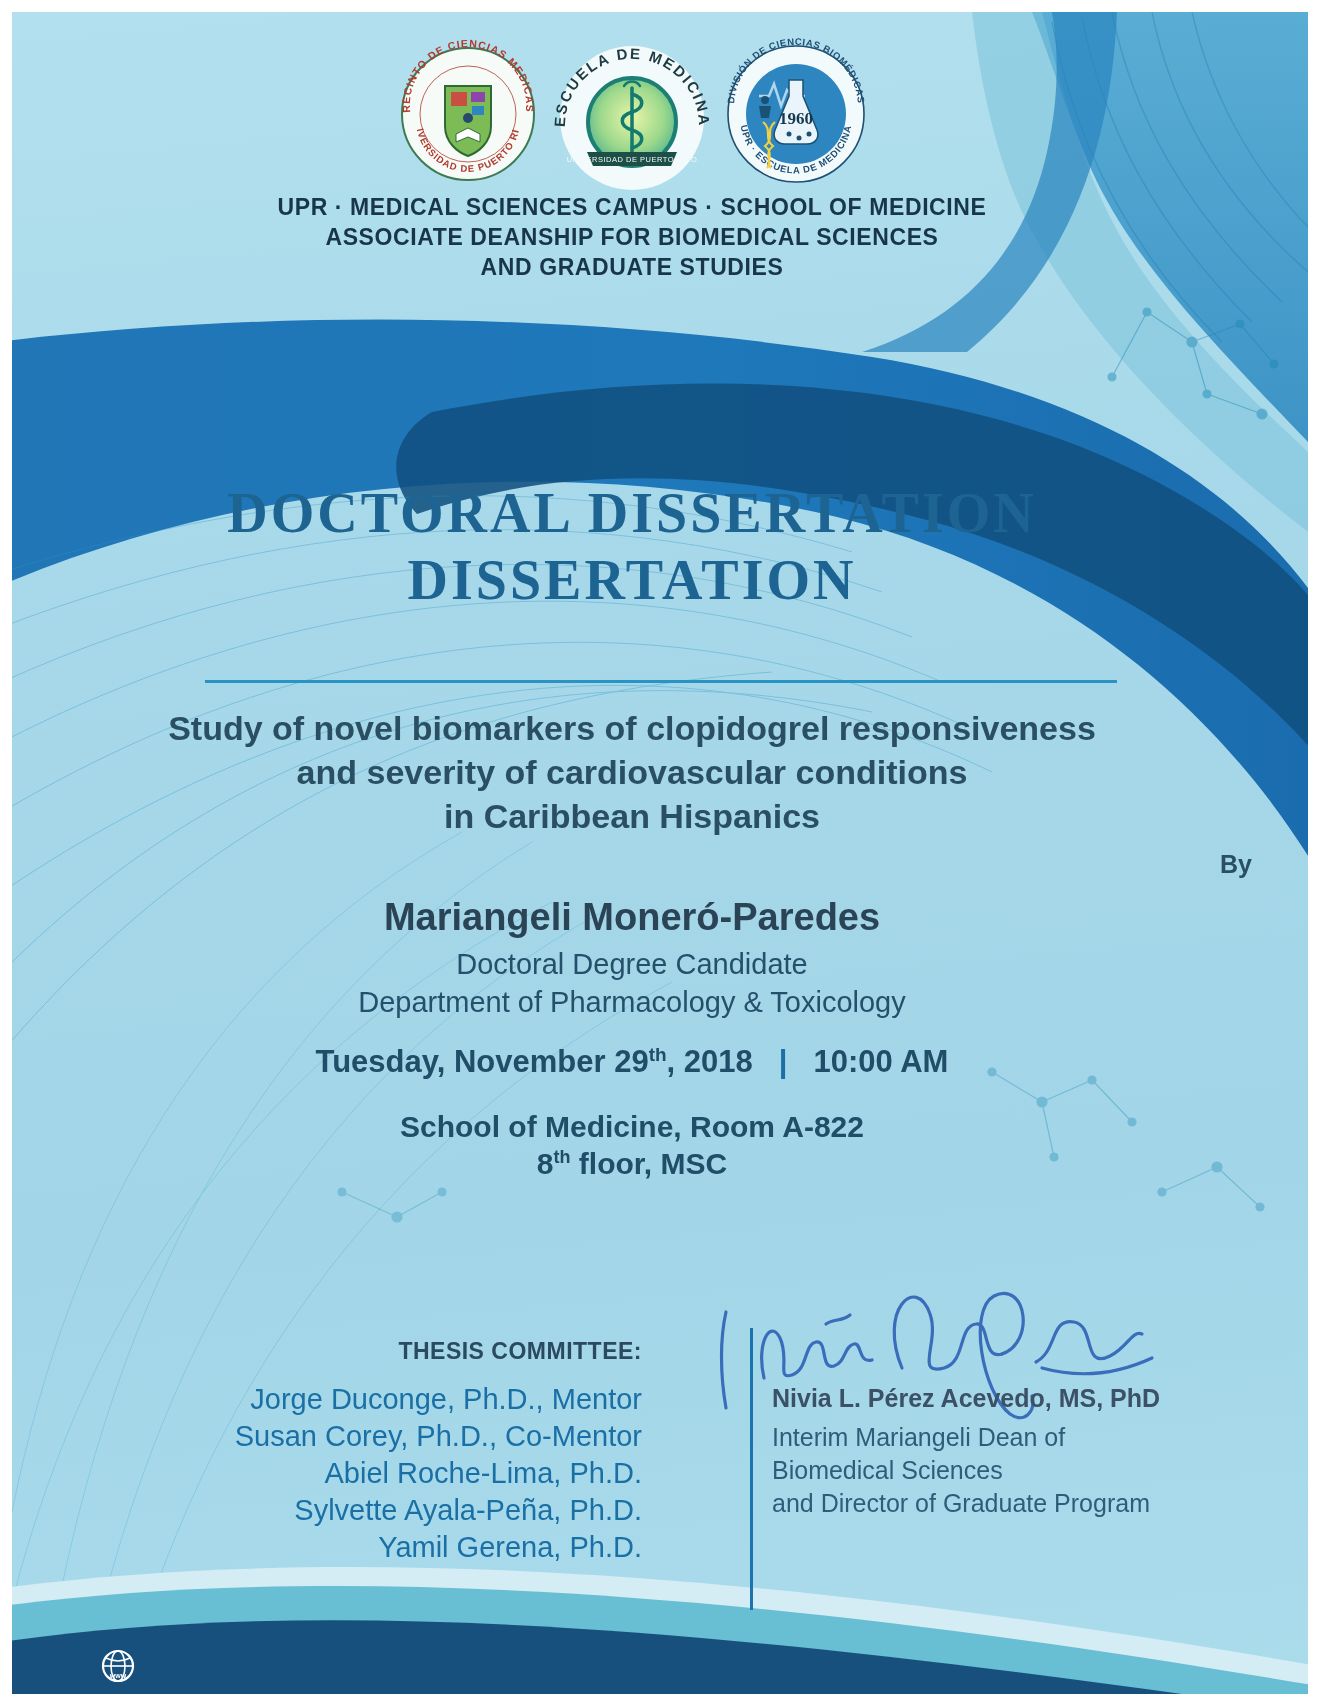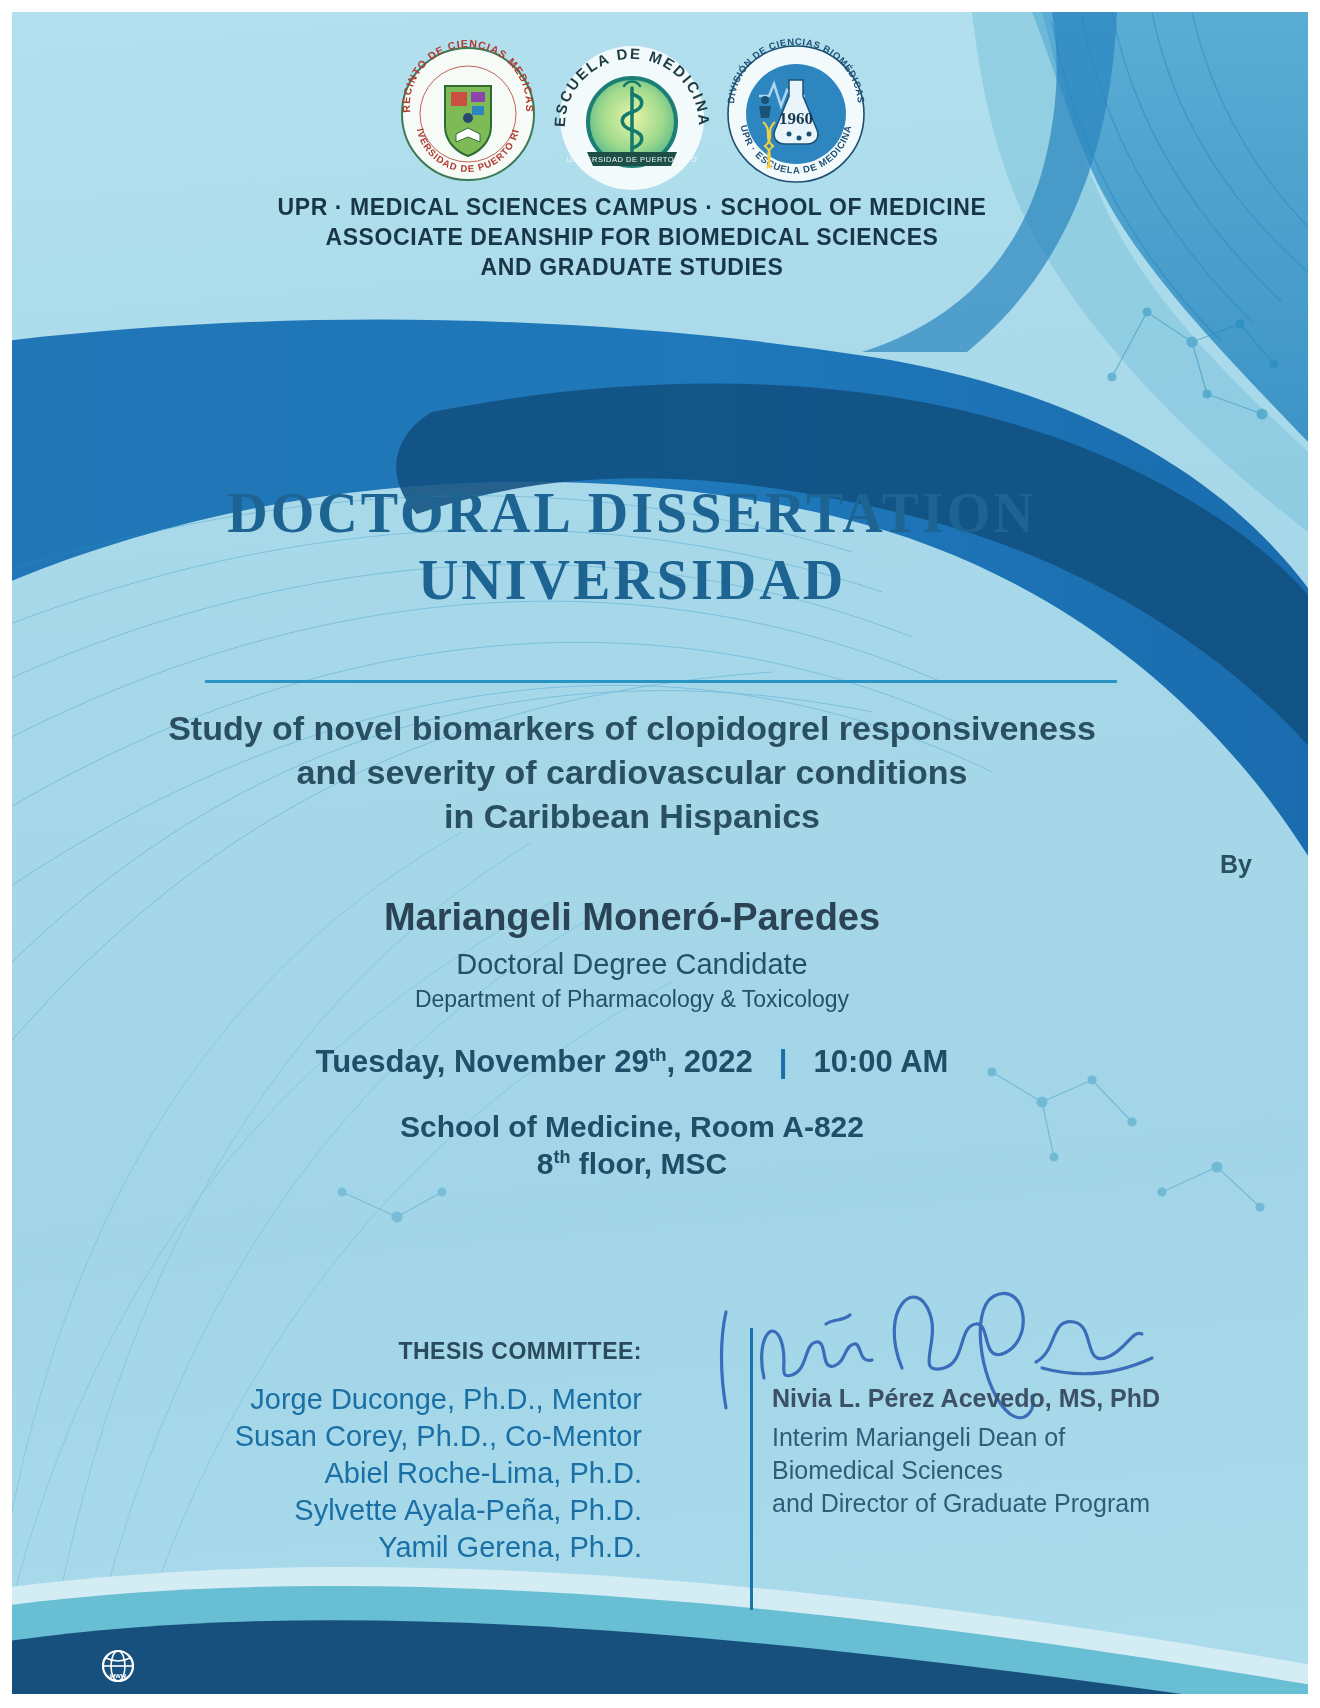--- a/index.html
+++ b/index.html
@@ -17,21 +17,21 @@
   .header .h1{font-weight:600;}
 
   .main-title{top:468px;color:#1e6492;font-family:"Liberation Serif", serif;font-weight:700;
               font-size:56px;line-height:67px;letter-spacing:3px;}
   .title-divider{top:668px;left:193px;width:912px;height:3px;background:#2794c4;}
 
   .study{top:694px;color:#2a4f62;font-weight:700;font-size:34px;line-height:44px;}
   .by{top:838px;color:#2a4f62;font-weight:700;font-size:25px;text-align:right;}
   .cand-name{top:884px;color:#2a4456;font-weight:700;font-size:38px;}
   .cand-role{top:936px;color:#25506b;font-size:29px;}
-  .cand-dept{top:974px;color:#25506b;font-size:23px;}
+  .cand-dept{top:974px;color:#25506b;font-size:29px;}
 
   .date-line{top:1032px;color:#204d68;font-weight:700;font-size:31px;}
   .date-line sup{font-size:19px;}
   .date-sep{display:inline-block;margin:0 26px;color:#1a6fa5;}
   .loc1{top:1098px;color:#204d68;font-weight:700;font-size:30px;}
   .loc2{top:1135px;color:#204d68;font-weight:700;font-size:30px;}
   .loc2 sup{font-size:18px;}
 
   .committee{left:130px;top:1326px;width:500px;text-align:right;}
   .committee-heading{color:#2a4a60;font-weight:700;font-size:23px;letter-spacing:.5px;margin-bottom:16px;}
@@ -225,37 +225,37 @@
     </div>
 
     <div class="abs center header">
       <div class="h1">UPR · MEDICAL SCIENCES CAMPUS · SCHOOL OF MEDICINE</div>
       <div>ASSOCIATE DEANSHIP FOR BIOMEDICAL SCIENCES</div>
       <div>AND GRADUATE STUDIES</div>
     </div>
 
     <div class="abs center main-title">
       <div>DOCTORAL DISSERTATION</div>
-      <div>UNIVERSIDAD</div>
+      <div>DISSERTATION</div>
     </div>
     <div class="abs title-divider"></div>
 
     <div class="abs center study">
       <div>Study of novel biomarkers of clopidogrel responsiveness</div>
       <div>and severity of cardiovascular conditions</div>
       <div>in Caribbean Hispanics</div>
     </div>
 
     <div class="abs center by">By</div>
     <div class="abs center cand-name">Mariangeli Moneró-Paredes</div>
     <div class="abs center cand-role">Doctoral Degree Candidate</div>
     <div class="abs center cand-dept">Department of Pharmacology &amp; Toxicology</div>
 
     <div class="abs center date-line">
-      <span>Tuesday, November 29</span><sup>th</sup><span>, 2022</span><span class="date-sep">|</span><span>10:00 AM</span>
+      <span>Tuesday, November 29</span><sup>th</sup><span>, 2018</span><span class="date-sep">|</span><span>10:00 AM</span>
     </div>
 
     <div class="abs center loc1">School of Medicine, Room A-822</div>
     <div class="abs center loc2">
       <span>8</span><sup>th</sup><span> floor, MSC</span>
     </div>
 
     <div class="abs committee">
       <div class="committee-heading">THESIS COMMITTEE:</div>
       <div class="committee-member">Jorge Duconge, Ph.D., Mentor</div>

